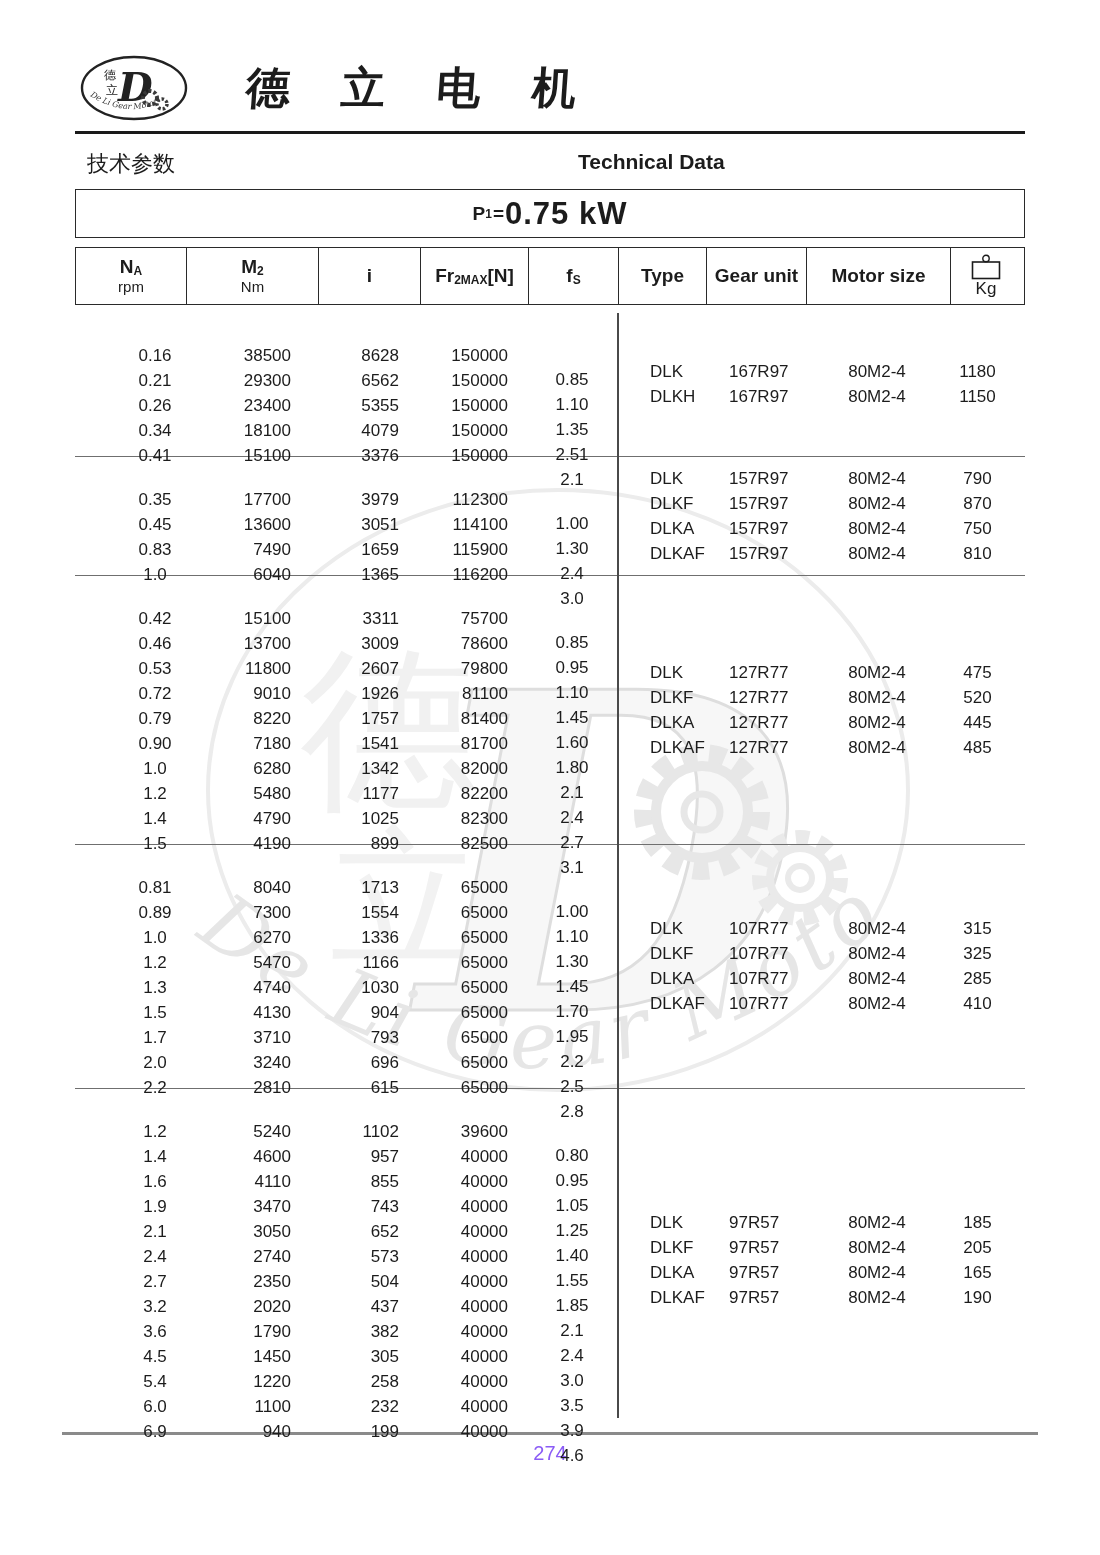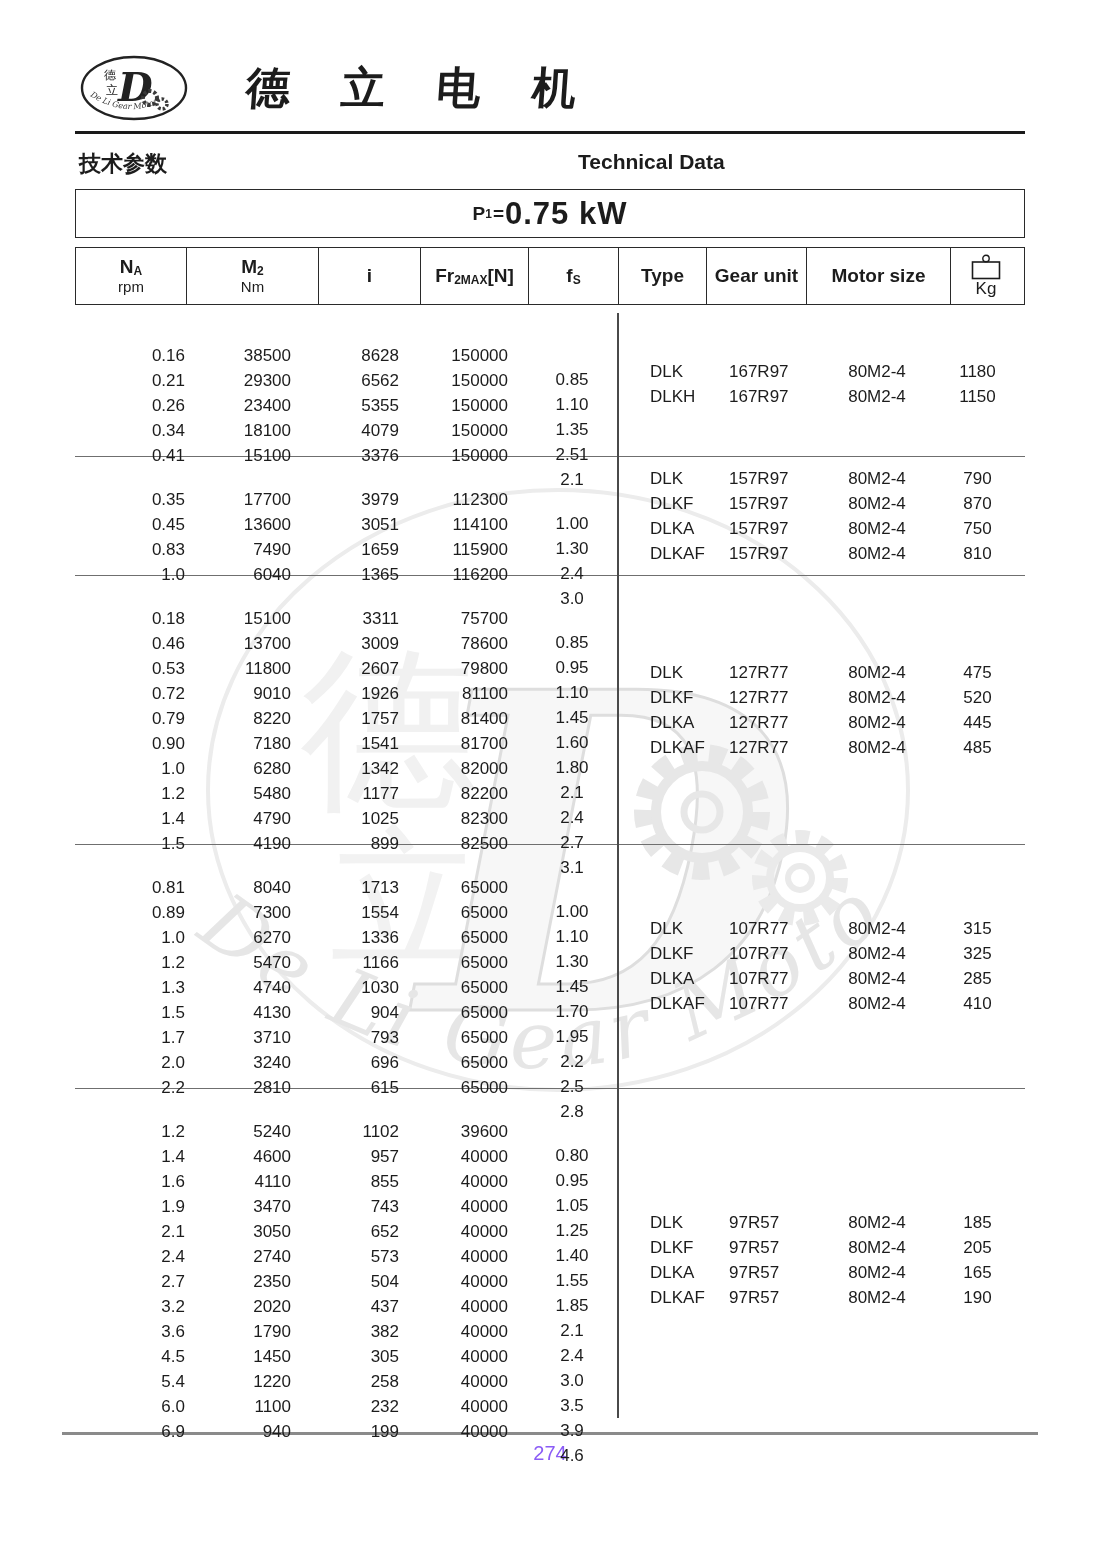--- a/index.html
+++ b/index.html
@@ -15,21 +15,21 @@
   .brand{display:flex;align-items:center;padding:54px 0 0 78px;height:68px;}
   .brand-name{
     margin-left:56px;font-family:"DejaVu Serif","Liberation Serif",serif;
     font-size:44px;font-weight:bold;letter-spacing:18px;line-height:1;
     transform:skewX(-4deg);
   }
   .top-rule{margin:9px 75px 0 75px;height:3px;background:#1a1a1a;}
 
   
   .section-row{position:relative;margin:15px 75px 0 75px;height:30px;}
-  .sec-zh{position:absolute;left:4px;top:0;font-size:22px;font-weight:bold;}
+  .sec-zh{position:absolute;left:12px;top:0;font-size:22px;font-weight:normal;}
   .sec-en{position:absolute;left:503px;top:1px;font-size:21px;font-weight:bold;}
 
   
   .power-box{
     margin:10px 75px 0 75px;height:47px;border:1.5px solid #2a2a2a;
     display:flex;align-items:center;justify-content:center;
   }
   .p-pre{font-size:19px;font-weight:bold;}
   .p-sub{font-size:12px;font-weight:bold;vertical-align:-2px;}
   .p-eq{font-size:19px;font-weight:bold;margin:0 1px 0 1px;}
@@ -50,21 +50,21 @@
 
   
   .data-area{margin:8px 75px 0 75px;position:relative;}
   .vline{position:absolute;left:542px;top:0;bottom:14px;width:1.5px;background:#4a4a4a;}
   .group{display:flex;padding:9px 0;border-bottom:1.5px solid #6f6f6f;}
   .group:last-child{border-bottom:none;}
   .g-left{width:542px;}
   .g-right{width:405px;display:flex;flex-direction:column;justify-content:center;}
   .drow{display:grid;grid-template-columns:110px 132px 102px 108px 90px;height:25px;align-items:center;font-size:17px;}
   .trow{display:grid;grid-template-columns:88px 100px 144px 73px;height:25px;align-items:center;font-size:17px;}
-  .c-na{text-align:right;padding-left:50px;}
+  .c-na{text-align:center;padding-left:50px;}
   .c-m2{text-align:right;padding-right:26px;}
   .c-i{text-align:right;padding-right:20px;}
   .c-fr{text-align:right;padding-right:19px;}
   .c-fs{text-align:center;margin-top:48px;}
   .c-type{text-align:left;padding-left:33px;}
   .c-gear{text-align:left;padding-left:24px;}
   .c-motor{text-align:center;}
   .c-kg{text-align:center;padding-right:16px;}
 
   
@@ -279,21 +279,21 @@
               <span class="c c-type">DLKAF</span>
               <span class="c c-gear">157R97</span>
               <span class="c c-motor">80M2-4</span>
               <span class="c c-kg">810</span>
             </div>
           </div>
         </div>
         <div class="group">
           <div class="g-left">
             <div class="drow">
-              <span class="c c-na">0.18</span>
+              <span class="c c-na">0.42</span>
               <span class="c c-m2">15100</span>
               <span class="c c-i">3311</span>
               <span class="c c-fr">75700</span>
               <span class="c c-fs">0.85</span>
             </div>
             <div class="drow">
               <span class="c c-na">0.46</span>
               <span class="c c-m2">13700</span>
               <span class="c c-i">3009</span>
               <span class="c c-fr">78600</span>

